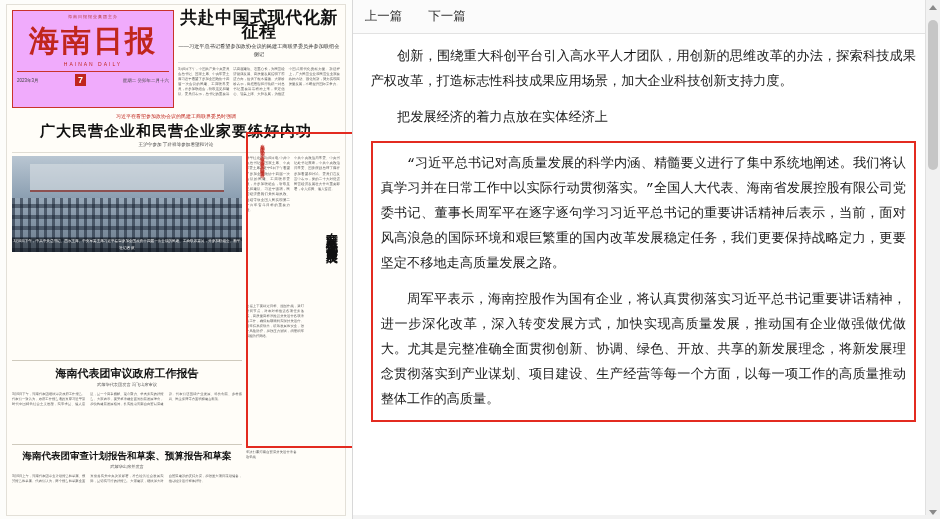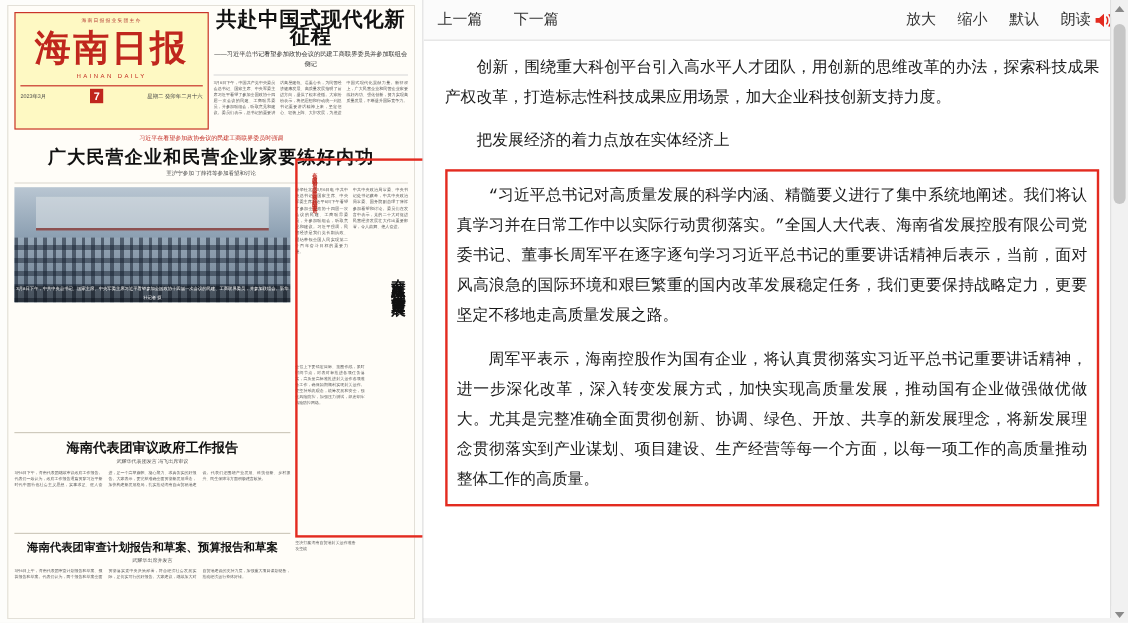--- a/index.html
+++ b/index.html
@@ -40,21 +40,21 @@
     background: #fffdf8;
     box-shadow: 0 0 0 1px #e3e0d8 inset;
   }
   .masthead {
     position: absolute;
     left: 6px;
     top: 6px;
     width: 160px;
     height: 96px;
     border: 1px solid #c9342b;
-    background: #fef9c3;
+    background: #f0abfc;
     overflow: hidden;
   }
   .masthead .tiny-top {
     font-size: 4px;
     color: #b2362f;
     text-align: center;
     letter-spacing: 1px;
     margin-top: 3px;
   }
   .masthead .logo {
@@ -454,35 +454,20 @@
     </div>
   </div>
 
   <div class="right-pane">
 
     <div class="toolbar">
       <div class="tb-left">
         <span class="tb-item">上一篇</span>
         <span class="tb-item">下一篇</span>
       </div>
-      <div class="tb-right">
-        <span class="tb-item">放大</span>
-        <span class="tb-item">缩小</span>
-        <span class="tb-item">默认</span>
-        <span class="tb-item speaker">
-          <span>朗读</span>
-          <span>
-            <svg width="16" height="14" viewBox="0 0 16 14" aria-hidden="true">
-              <path d="M1 5h3L8 1.5v11L4 9H1z" fill="#e32b20"></path>
-              <path d="M10.2 4.2c1.2 1.3 1.2 4.3 0 5.6" stroke="#e32b20" stroke-width="1.3" fill="none" stroke-linecap="round"></path>
-              <path d="M12.3 2.3c2.2 2.2 2.2 7.2 0 9.4" stroke="#e32b20" stroke-width="1.3" fill="none" stroke-linecap="round"></path>
-            </svg>
-          </span>
-        </span>
-      </div>
     </div>
 
     <div class="article">
       <p>创新，围绕重大科创平台引入高水平人才团队，用创新的思维改革的办法，探索科技成果产权改革，打造标志性科技成果应用场景，加大企业科技创新支持力度。</p>
       <p class="center">把发展经济的着力点放在实体经济上</p>
       <div class="hl-group">
         <p>“习近平总书记对高质量发展的科学内涵、精髓要义进行了集中系统地阐述。我们将认真学习并在日常工作中以实际行动贯彻落实。”全国人大代表、海南省发展控股有限公司党委书记、董事长周军平在逐字逐句学习习近平总书记的重要讲话精神后表示，当前，面对风高浪急的国际环境和艰巨繁重的国内改革发展稳定任务，我们更要保持战略定力，更要坚定不移地走高质量发展之路。</p>
         <p>周军平表示，海南控股作为国有企业，将认真贯彻落实习近平总书记重要讲话精神，进一步深化改革，深入转变发展方式，加快实现高质量发展，推动国有企业做强做优做大。尤其是完整准确全面贯彻创新、协调、绿色、开放、共享的新发展理念，将新发展理念贯彻落实到产业谋划、项目建设、生产经营等每一个方面，以每一项工作的高质量推动整体工作的高质量。</p>
       </div>
     </div>

